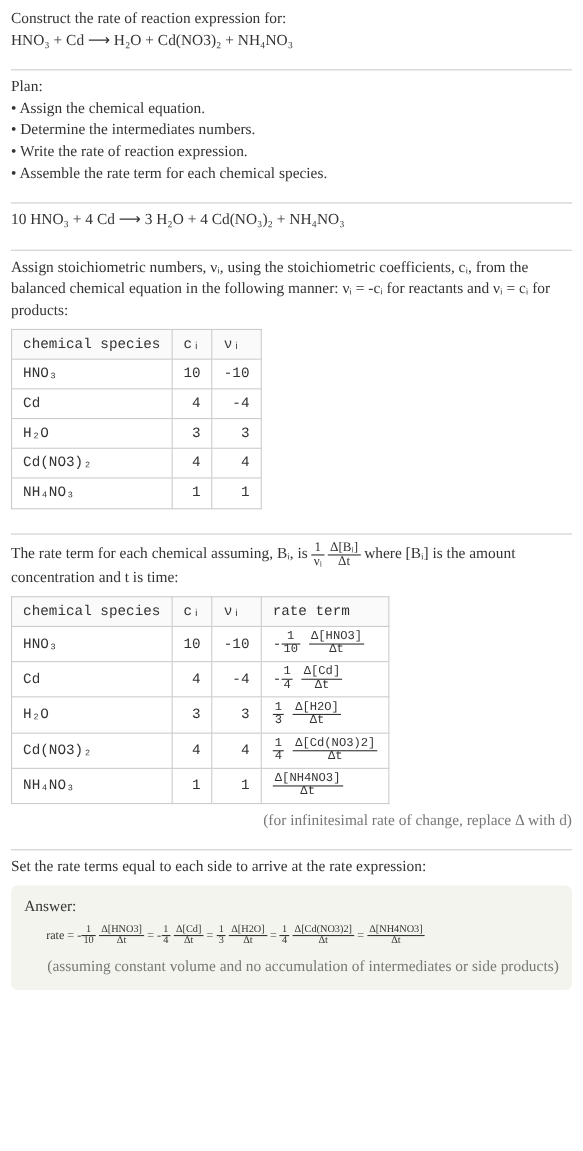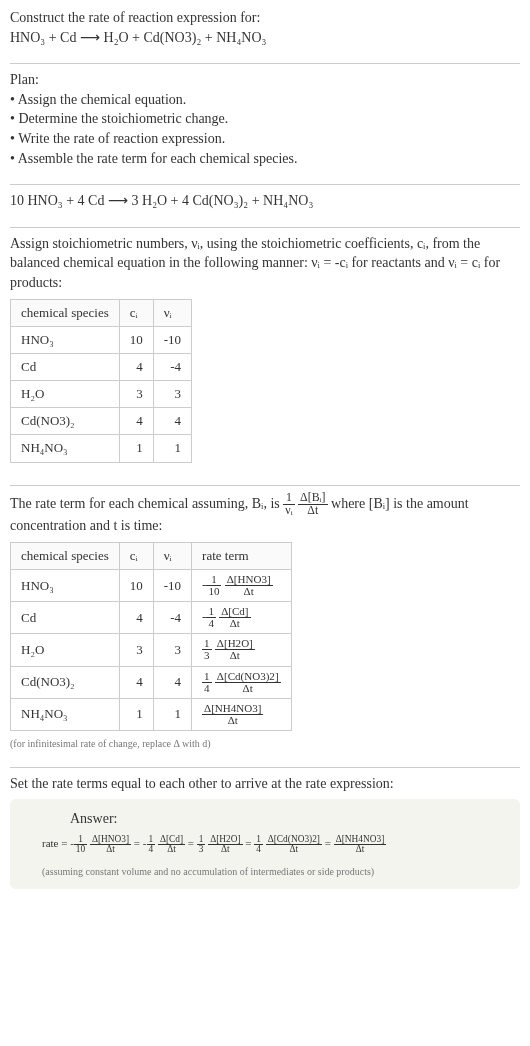--- a/index.html
+++ b/index.html
@@ -29,72 +29,73 @@
     }
     table {
       border-collapse: collapse;
       margin: 6px 0;
       font-size: 13px;
     }
     th, td {
       border: 1px solid #ccc;
       padding: 4px 10px;
       text-align: left;
+      font-family: Liberation Mono, monospace;
     }
     th {
       font-weight: normal;
       background: #fafafa;
     }
     td.num {
       text-align: right;
     }
     .frac {
       display: inline-block;
       vertical-align: middle;
       text-align: center;
       font-size: 0.85em;
       line-height: 1;
     }
     .frac .num { display: block; border-bottom: 1px solid #333; padding: 0 2px; }
     .frac .den { display: block; padding: 0 2px; }
     .small-note {
-      font-size: 10px;
+      font-size: 14px;
       color: #777;
       margin-top: 2px;
+      text-align: right;
     }
     .answer-box {
       background: #f4f4ee;
       border-radius: 6px;
       padding: 10px 12px;
       margin-top: 6px;
     }
     .answer-label {
       margin-bottom: 6px;
-      margin-left: 48px;
     }
     .rate-line {
       white-space: nowrap;
       font-size: 11px;
     }
     .nowrap { white-space: nowrap; }
   </style>
 </head>
 <body>
 
 <div class="section">
   <div>Construct the rate of reaction expression for:</div>
   <div>HNO₃ + Cd ⟶ H₂O + Cd(NO3)₂ + NH₄NO₃</div>
 </div>
 <div class="divider"></div>
 
 <div class="section">
   <div>Plan:</div>
   <ul class="plan-list">
     <li>Assign the chemical equation.</li>
-    <li>Determine the stoichiometric change.</li>
+    <li>Determine the intermediates numbers.</li>
     <li>Write the rate of reaction expression.</li>
     <li>Assemble the rate term for each chemical species.</li>
   </ul>
 </div>
 <div class="divider"></div>
 
 <div class="section">
   <div>10 HNO₃ + 4 Cd ⟶ 3 H₂O + 4 Cd(NO₃)₂ + NH₄NO₃</div>
 </div>
 <div class="divider"></div>
@@ -185,21 +186,21 @@
       <td class="num">1</td>
       <td><span class="nowrap"><span class="frac"><span class="num">Δ[NH4NO3]</span><span class="den">Δt</span></span></span></td>
     </tr>
   </tbody>
     </table>
   <div class="small-note">(for infinitesimal rate of change, replace Δ with d)</div>
 </div>
 <div class="divider"></div>
 
 <div class="section">
-  <div>Set the rate terms equal to each other to arrive at the rate expression:</div>
+  <div>Set the rate terms equal to each side to arrive at the rate expression:</div>
   <div class="answer-box">
     <div class="answer-label">Answer:</div>
     <div class="rate-line" style="padding-left:20px;">
       <span>rate =</span>
       <span>-</span><span class="frac"><span class="num">1</span><span class="den">10</span></span> <span class="frac"><span class="num">Δ[HNO3]</span><span class="den">Δt</span></span>
       =
       <span>-</span><span class="frac"><span class="num">1</span><span class="den">4</span></span> <span class="frac"><span class="num">Δ[Cd]</span><span class="den">Δt</span></span>
       =
       <span class="frac"><span class="num">1</span><span class="den">3</span></span> <span class="frac"><span class="num">Δ[H2O]</span><span class="den">Δt</span></span>
       =

